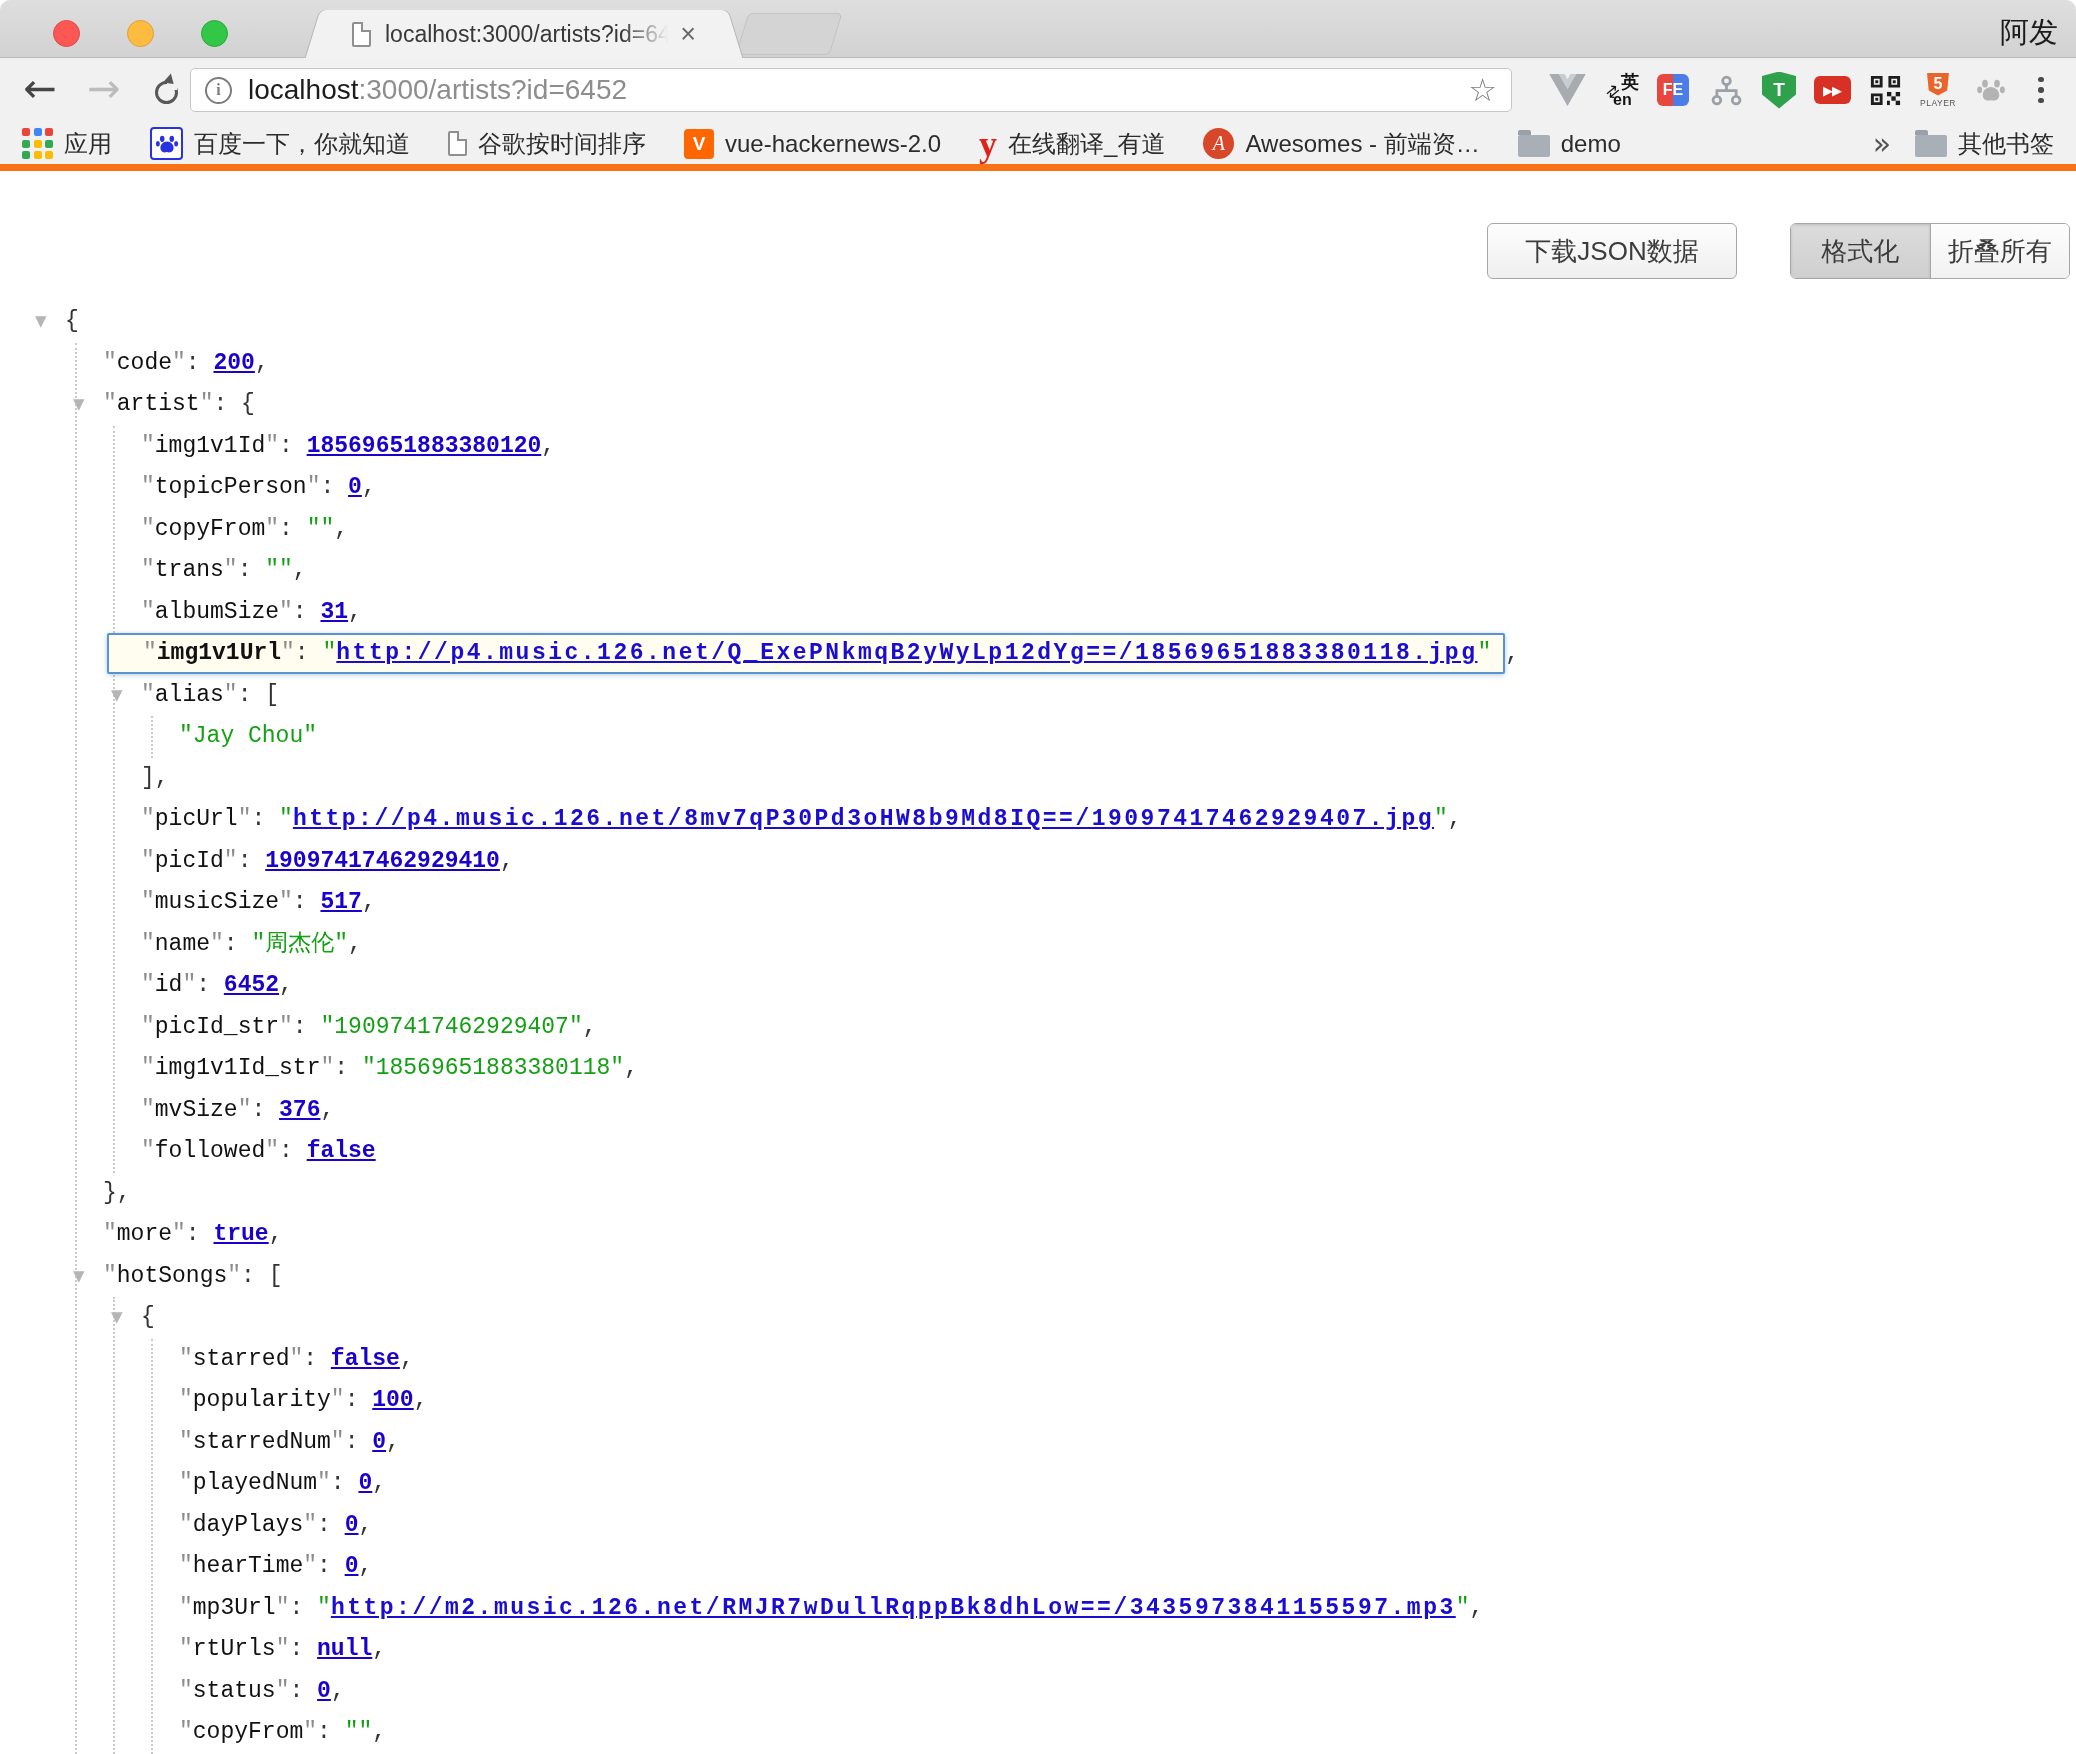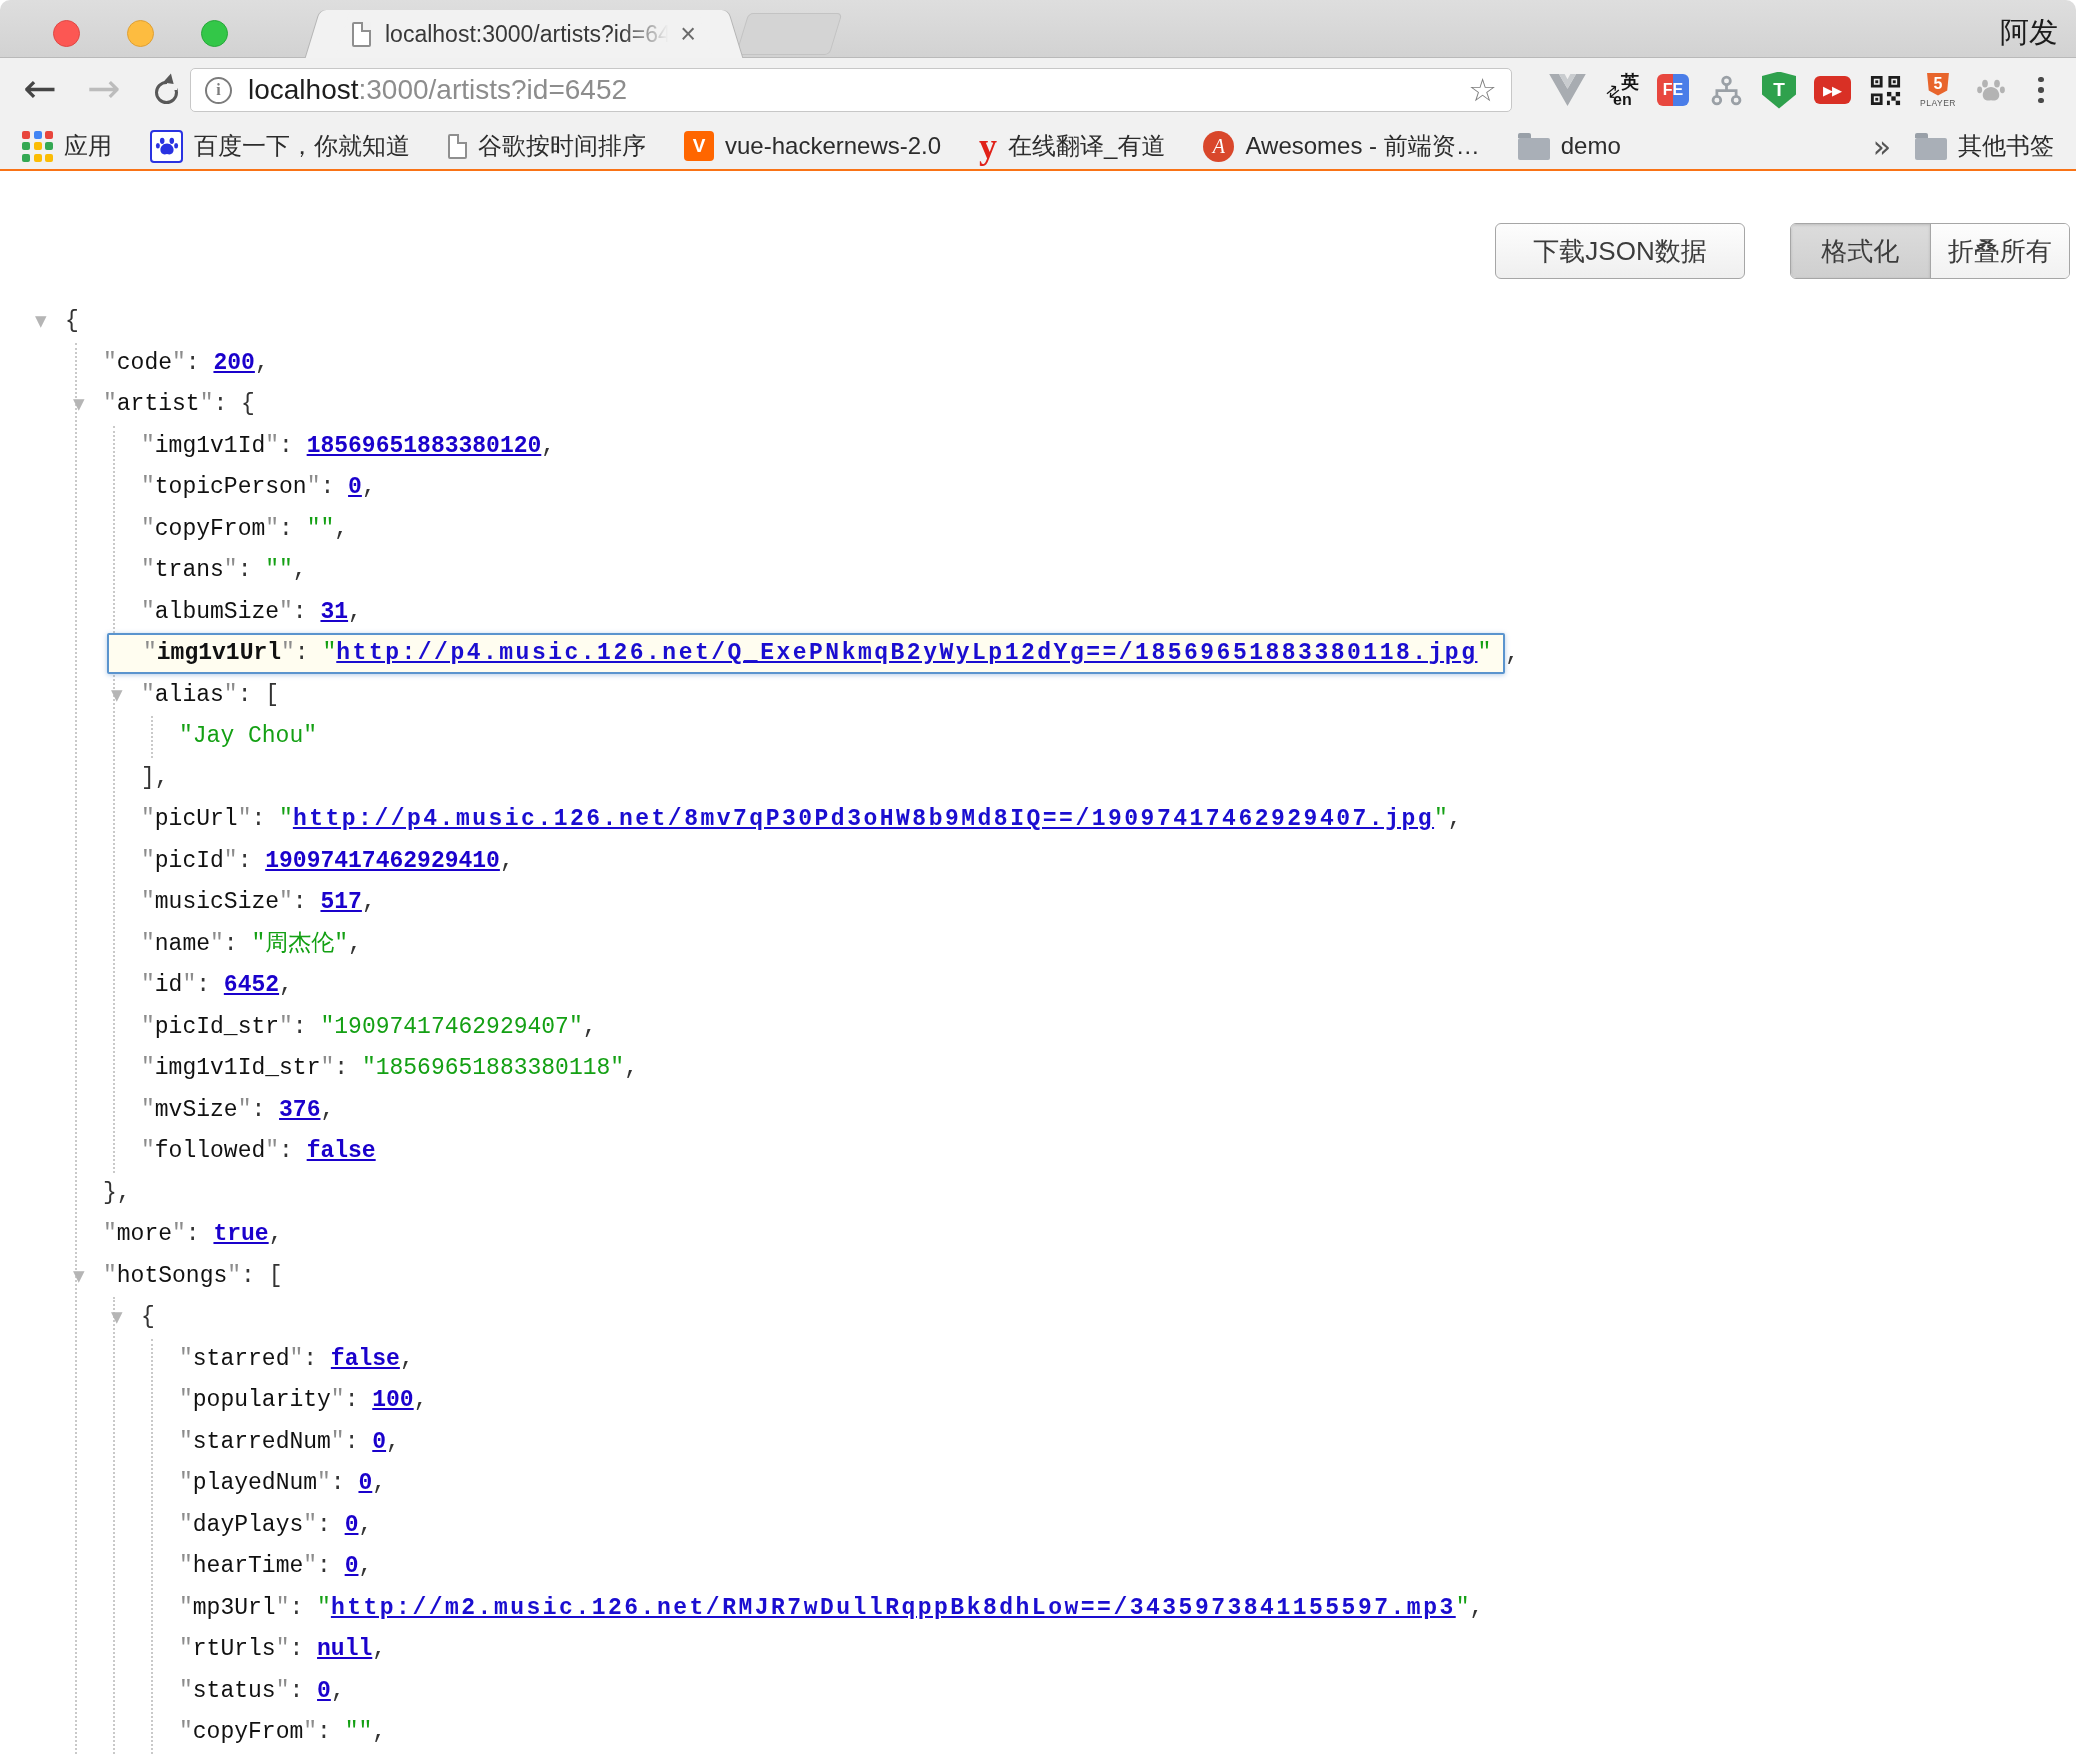--- a/index.html
+++ b/index.html
@@ -70,21 +70,21 @@
   .h5{display:flex;flex-direction:column;align-items:center;}
   .h5b{width:22px;height:23px;background:var(--c-h5-orange,#E8652C);color:#fff;font-weight:bold;font-size:16px;
       clip-path:polygon(0 0,100% 0,92% 78%,50% 100%,8% 78%);display:flex;align-items:center;justify-content:center;}
   .h5t{font-size:8.5px;color:#555;letter-spacing:.5px;margin-top:2px;}
   .tr{position:relative;width:42px;height:40px;}
   .tzh{position:absolute;top:0;right:0;font-size:18px;color:#141414;font-weight:bold;}
   .ten{position:absolute;bottom:1px;left:12px;font-size:16px;font-weight:bold;color:#141414;}
   .tarr{position:absolute;top:12px;left:5px;font-size:16px;color:#141414;transform:rotate(-40deg);font-family:"DejaVu Sans",sans-serif;}
 
   
-  .bookmarks{position:relative;height:48px;background:#f1f1f1;border-bottom:2px solid #f97316;box-sizing:border-box;
+  .bookmarks{position:relative;height:48px;background:#f1f1f1;border-bottom:7px solid #f97316;box-sizing:border-box;
       display:flex;align-items:center;padding:0 22px;}
   #bm-items{display:flex;align-items:center;}
   .bm-item{display:flex;align-items:center;gap:11px;font-size:24px;color:#2c2c2c;margin-right:38px;white-space:nowrap;}
   .bm-right{margin-left:auto;display:flex;align-items:center;gap:24px;}
   .chev{font-size:30px;color:#555;font-family:"DejaVu Sans",sans-serif;}
   .grid9{display:grid;grid-template-columns:repeat(3,8px);grid-gap:3.5px;}
   .grid9 i{width:8px;height:8px;border-radius:2px;}
   .grid9 i:nth-child(1){background:#e8453c}.grid9 i:nth-child(2){background:#4285f4}.grid9 i:nth-child(3){background:#e8453c}
   .grid9 i:nth-child(4){background:#34a853}.grid9 i:nth-child(5){background:#fbbc05}.grid9 i:nth-child(6){background:#34a853}
   .grid9 i:nth-child(7){background:#34a853}.grid9 i:nth-child(8){background:#fbbc05}.grid9 i:nth-child(9){background:#fbbc05}
@@ -94,21 +94,21 @@
       display:flex;align-items:center;justify-content:center;}
   .yd{font-family:"Liberation Serif",serif;font-weight:900;font-size:36px;color:var(--c-youdao,#E02219);line-height:30px;}
   .aw{width:31px;height:31px;border-radius:50%;background:var(--c-awesomes,#D9472B);color:#fff;
       font-family:"Liberation Serif",serif;font-style:italic;font-size:20px;display:flex;align-items:center;justify-content:center;}
   .folder{display:inline-block;width:32px;height:22px;background:#a9afb7;border-radius:2px;position:relative;margin-top:5px;flex:none;}
   .folder::before{content:'';position:absolute;top:-5px;left:0;width:13px;height:5px;background:#99a0a8;border-radius:2px 2px 0 0;}
 
   
   .content{position:relative;height:1584px;background:#fff;}
   .dl{position:absolute;left:1487px;top:52px;width:250px;height:56px;border:1px solid #a6a6a6;border-radius:6px;
-      background:linear-gradient(#fdfdfd,#efefef);font-size:26px;color:#3c3c3c;font-family:inherit;margin-left:8px;}
+      background:linear-gradient(#fdfdfd,#efefef);font-size:26px;color:#3c3c3c;font-family:inherit;}
   .seg{position:absolute;left:1790px;top:52px;width:280px;height:56px;border:1px solid #a6a6a6;border-radius:6px;
       overflow:hidden;display:flex;box-sizing:border-box;}
   .sg{flex:1;border:none;font-size:26px;color:#3c3c3c;font-family:inherit;background:linear-gradient(#fdfdfd,#f1f1f1);}
   .sg.active{background:linear-gradient(#dcdcdc,#cfcfcf);box-shadow:inset 0 1px 3px rgba(0,0,0,.15);}
   .sg + .sg{border-left:1px solid #a6a6a6;}
 
   #json-tree{position:absolute;left:0;top:130px;right:0;font-family:"Liberation Mono","DejaVu Sans Mono",monospace;
       font-size:23px;}
   .jline{position:absolute;left:0;right:0;height:41.5px;line-height:41.5px;white-space:nowrap;z-index:1;box-sizing:border-box;}
   .guide{position:absolute;width:0;border-left:2px dotted #c9c9c9;z-index:0;}

